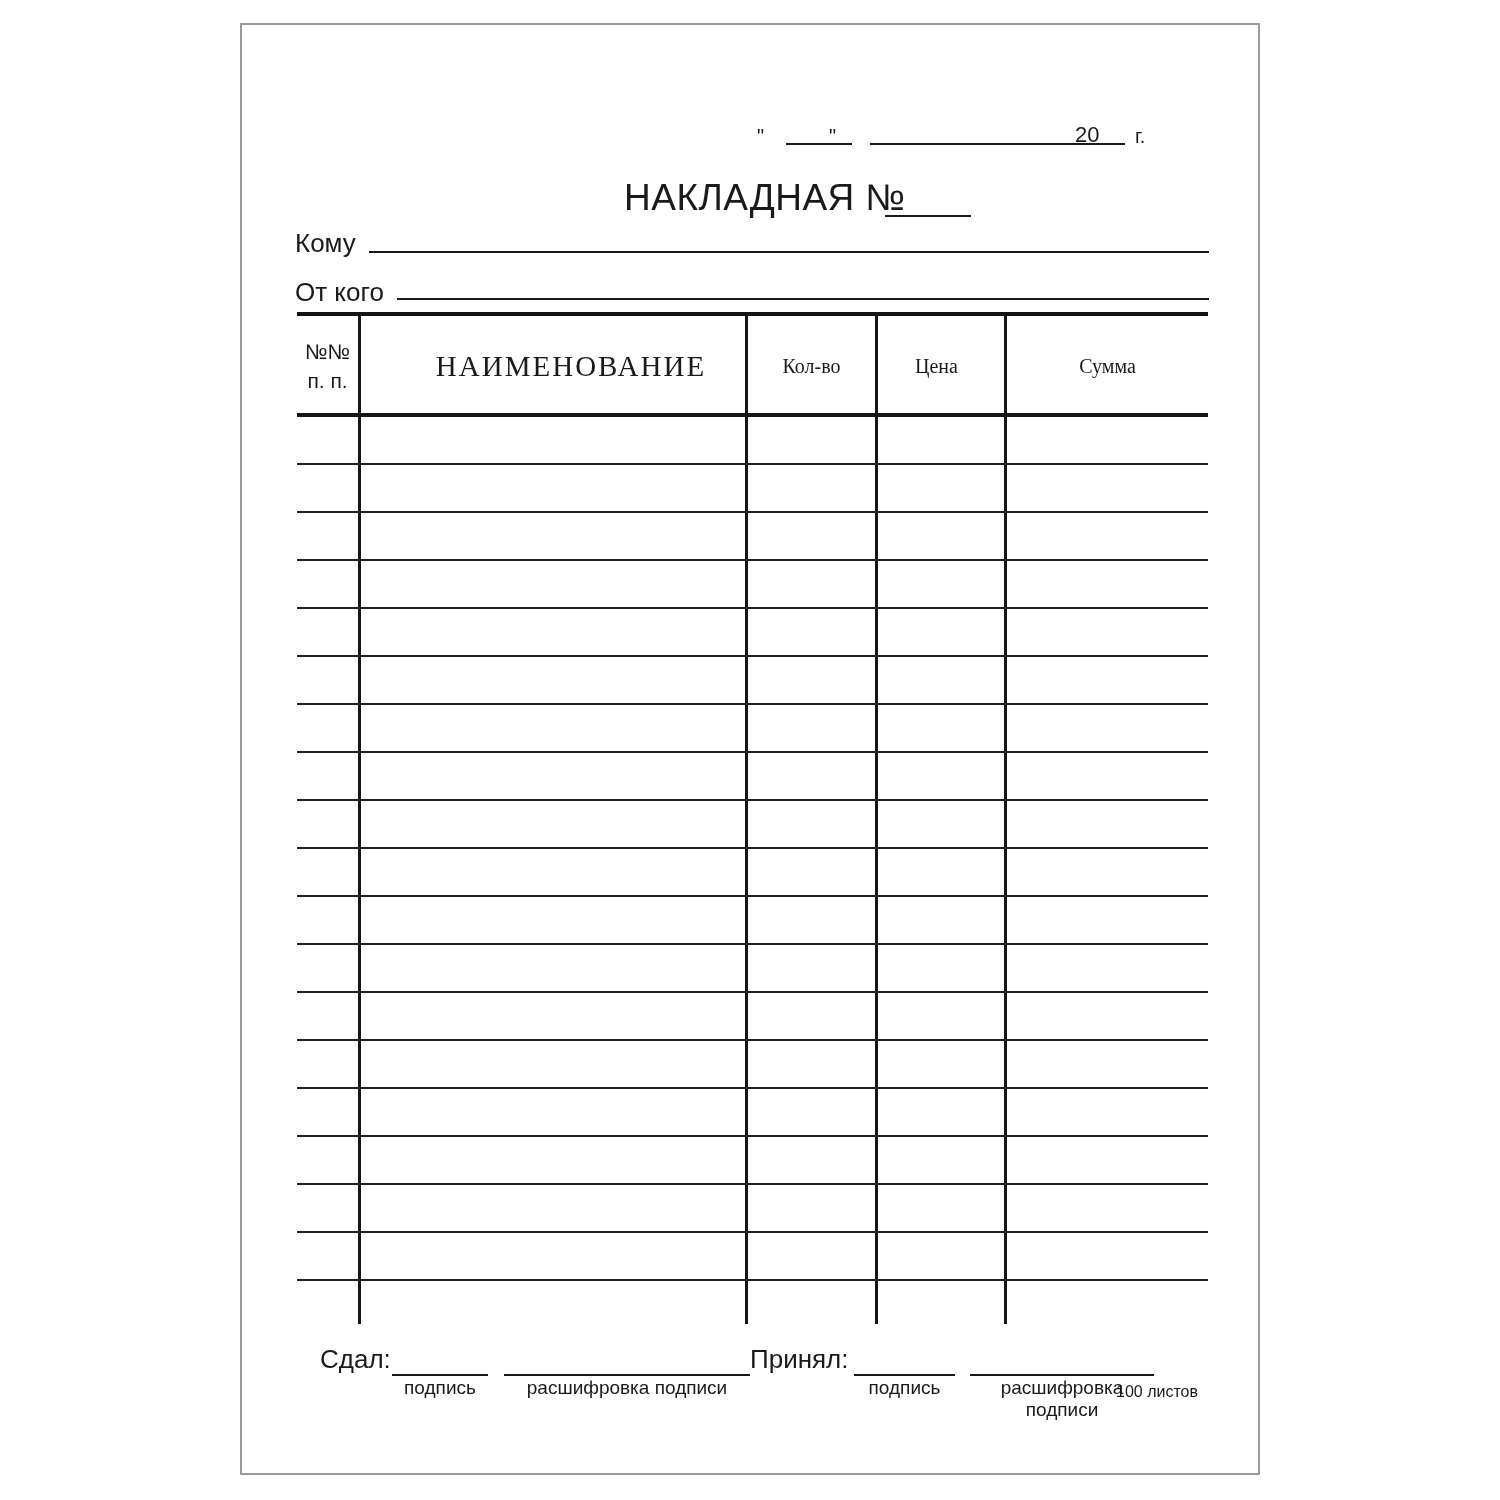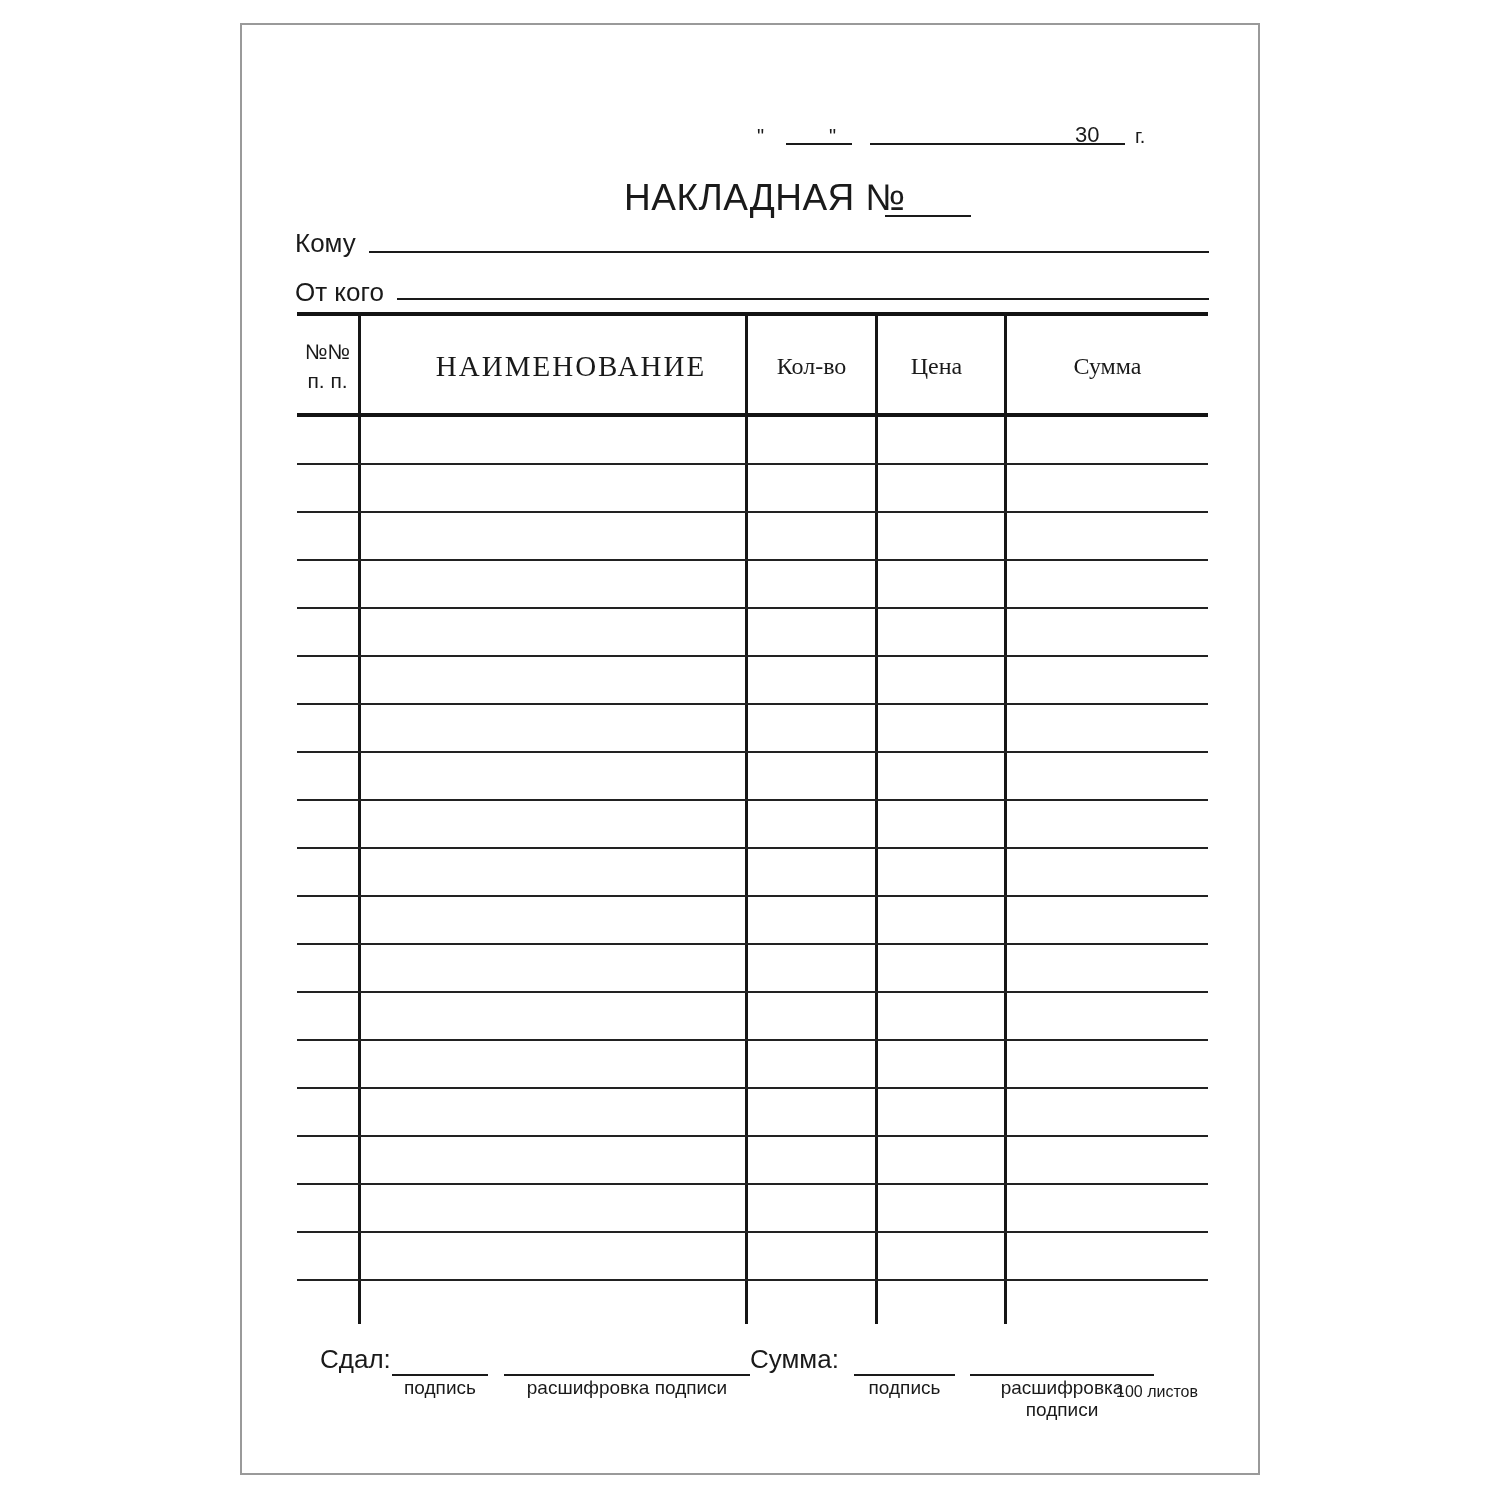--- a/index.html
+++ b/index.html
@@ -48,21 +48,21 @@
   }
   .v-line {
     position: absolute; top: 0; width: 3px; height: 1012px;
     background: #161616;
   }
   .th {
     position: absolute; top: 8px; height: 93px;
     display: flex; align-items: center; justify-content: center;
     text-align: center;
     font-family: "Liberation Serif", serif;
-    font-size: 24px;
+    font-size: 20px;
   }
   .th-num {
     font-family: "Liberation Sans", sans-serif;
     font-size: 21px;
     white-space: pre-line;
     line-height: 1.35;
   }
   .th-name { font-size: 29px; letter-spacing: 2px; }
   .cap {
     position: absolute;
@@ -78,21 +78,21 @@
 </style>
 </head>
 <body>
 
 <div class="sheet">
 
   <span class="date-txt" style="left:515px; top:100px;">"</span>
   <div class="blank thin" style="left:544px; top:96px; width:66px;"></div>
   <span class="date-txt" style="left:587px; top:100px;">"</span>
   <div class="blank thin" style="left:628px; top:96px; width:255px;"></div>
-  <span class="date-txt" style="left:833px; top:97px; font-size:22px;">30</span>
+  <span class="date-txt" style="left:833px; top:97px; font-size:22px;">20</span>
   <span class="date-txt" style="left:893px; top:100px;">г.</span>
 
   <div class="title">НАКЛАДНАЯ №</div>
   <div class="blank" style="left:643px; top:168px; width:86px;"></div>
 
   <span class="lbl" style="left:53px; top:203px;text-align:center;">Кому</span>
   <div class="blank" style="left:127px; top:204px; width:840px;"></div>
 
   <span class="lbl" style="left:53px; top:252px;">От кого</span>
   <div class="blank" style="left:155px; top:251px; width:812px;"></div>
@@ -132,20 +132,20 @@
       <div class="row-line" style="top: 919px;"></div>
       <div class="row-line" style="top: 967px;"></div>
     </div>
 
   <span class="lbl" style="left:78px; top:1319px;">Сдал:</span>
   <div class="blank" style="left:150px; top:1327px; width:96px;"></div>
   <div class="cap" style="left:150px; width:96px;">подпись</div>
   <div class="blank" style="left:262px; top:1327px; width:246px;"></div>
   <div class="cap" style="left:262px; width:246px;">расшифровка подписи</div>
 
-  <span class="lbl" style="left:508px; top:1319px;">Сумма:</span>
+  <span class="lbl" style="left:508px; top:1319px;">Принял:</span>
   <div class="blank" style="left:612px; top:1327px; width:101px;"></div>
   <div class="cap" style="left:612px; width:101px;">подпись</div>
   <div class="blank" style="left:728px; top:1327px; width:184px;"></div>
   <div class="cap" style="left:728px; width:184px;">расшифровка подписи</div>
 
   <div class="sheets-note">100 листов</div>
 </div>
 
 </body></html>

